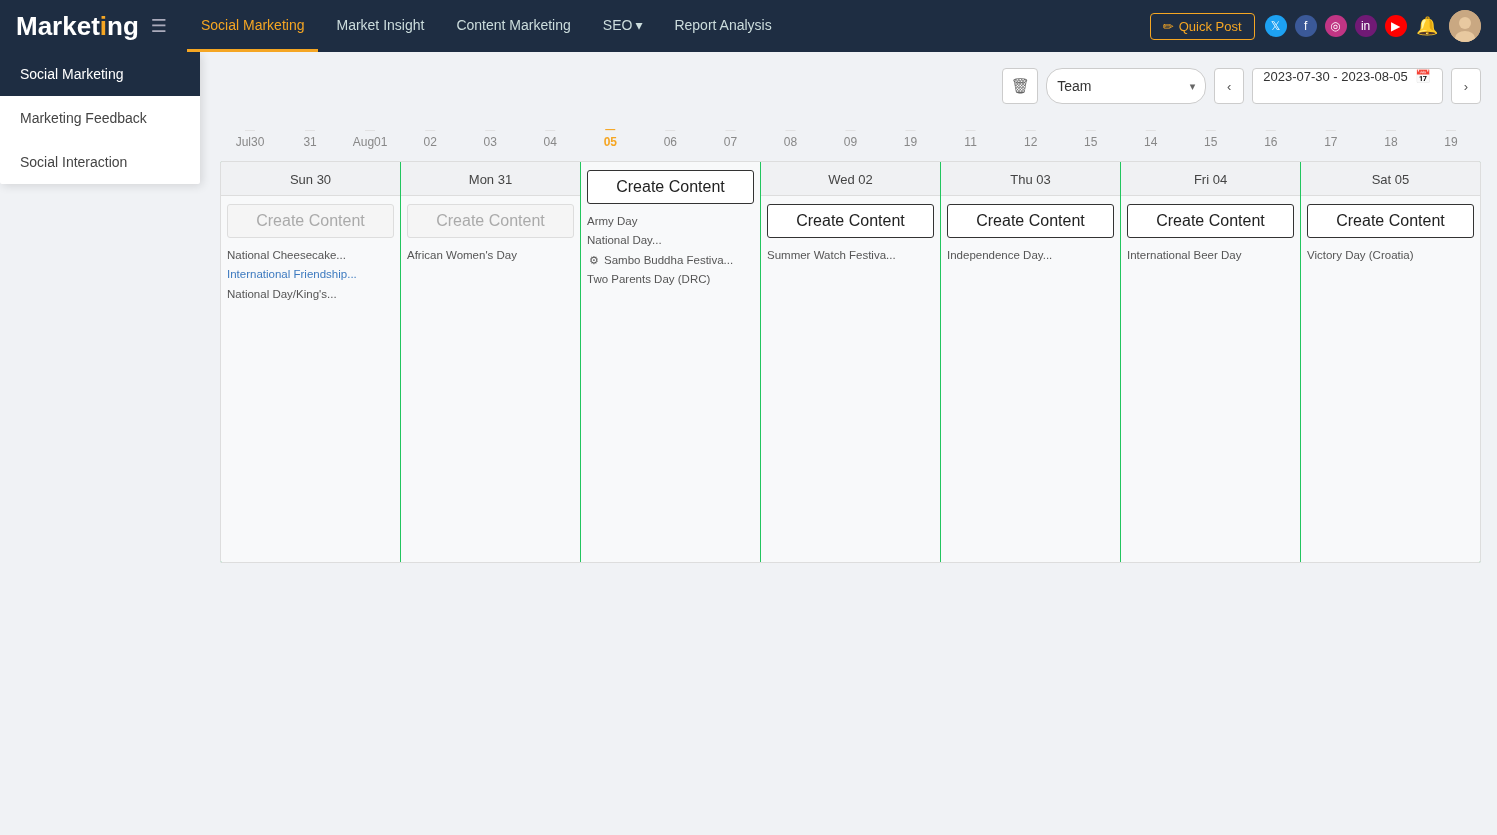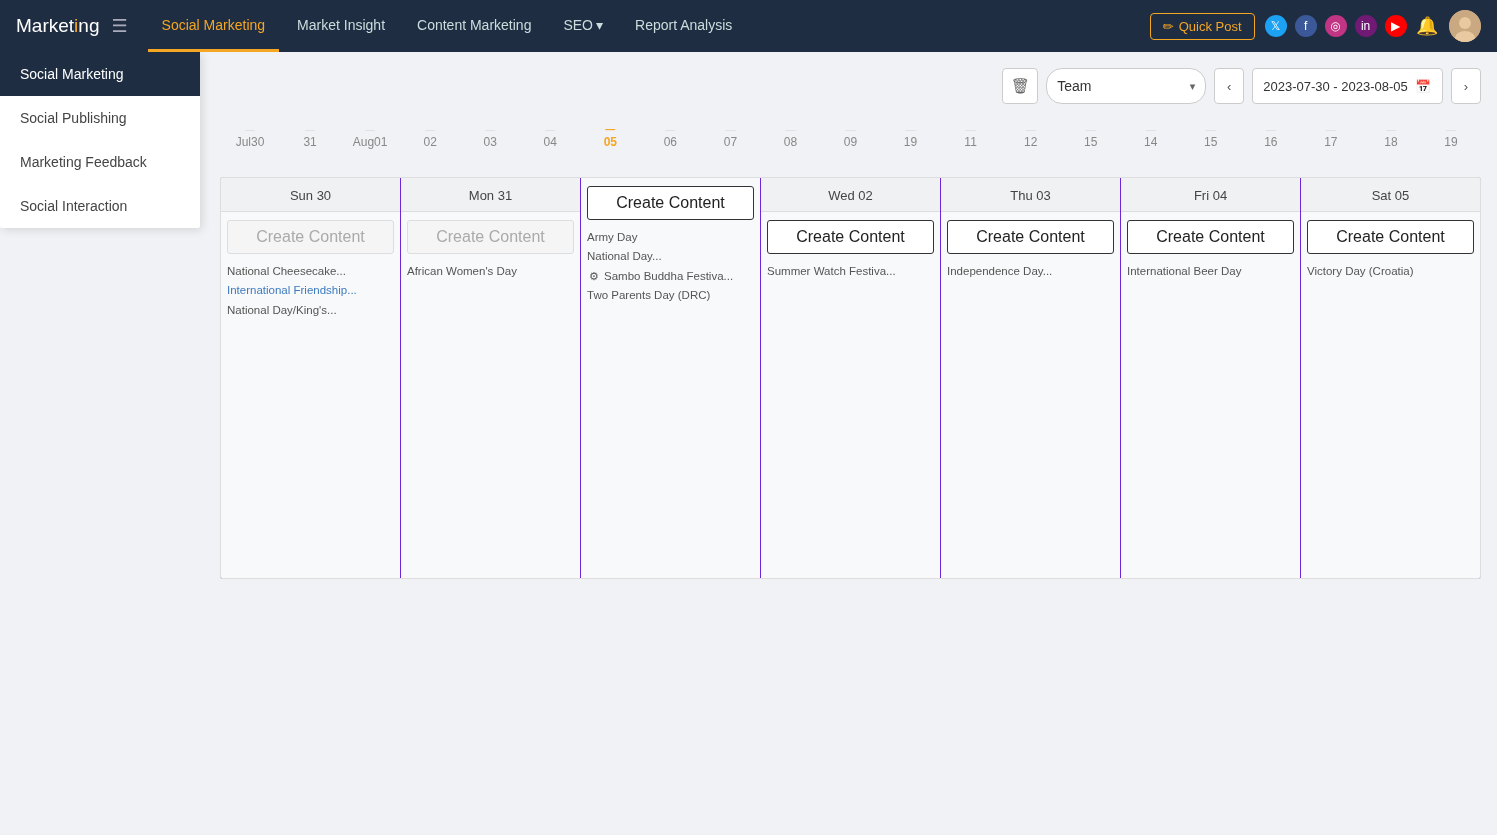--- a/index.html
+++ b/index.html
@@ -14,22 +14,22 @@
       padding: 0 16px;
       position: relative;
       z-index: 100;
     }
     .logo {
       display: flex;
       align-items: center;
       margin-right: 12px;
     }
     .logo-text {
-      font-size: 19px;
-      font-weight: 400;
+      font-size: 26px;
+      font-weight: 700;
       color: #fff;
     }
     .logo-text span { color: #f5a623; }
     .hamburger-icon {
       color: #aab;
       font-size: 18px;
       margin-right: 20px;
       cursor: pointer;
     }
     .nav-items {
@@ -192,39 +192,39 @@
       border-radius: 4px;
       display: flex;
       align-items: center;
       justify-content: center;
       cursor: pointer;
       color: #555;
       font-size: 13px;
     }
     .date-range {
       display: flex;
-      align-items: center;
+      align-items: flex-start;
       border: 1px solid #ccc;
       background: #fff;
       border-radius: 4px;
       padding: 0 10px;
       height: 36px;
       gap: 8px;
       font-size: 13px;
       color: #333;
     }
     .cal-icon { color: #666; font-size: 13px; }
 
     
     .timeline-bar {
       display: flex;
       align-items: center;
       padding: 0 0 4px 0;
       gap: 0;
-      margin-bottom: 20px;
+      margin-bottom: 4px;
       overflow: hidden;
     }
     .timeline-day {
       flex: 1;
       text-align: center;
       font-size: 12px;
       color: #888;
       padding: 4px 0;
       position: relative;
     }
@@ -235,21 +235,21 @@
       color: #ddd;
       font-size: 10px;
     }
     .timeline-day.highlight::before { color: #f5a623; }
 
     
     .week-grid {
       display: grid;
       grid-template-columns: repeat(7, 1fr);
       border: 1px solid #ddd;
-      background: #6d28d9;
+      background: #22c55e;
       gap: 1px;
       border-radius: 2px;
       overflow: hidden;
     }
     .day-col {
       background: #f8f9fa;
       min-height: 400px;
       display: flex;
       flex-direction: column;
     }
@@ -349,21 +349,20 @@
         <ellipse cx="16" cy="28" rx="10" ry="7" fill="#e8c9a0"></ellipse>
       </svg>
     </div>
   </div>
 </header>
 
 <div class="main-container">
 
   <div class="dropdown-menu">
     <div class="dropdown-item active">Social Marketing</div>
-    <div class="dropdown-item">Social Publishing</div>
     <div class="dropdown-item">Marketing Feedback</div>
     <div class="dropdown-item">Social Interaction</div>
   </div>
 
   <div class="calendar-area">
 
     <div class="toolbar">
       <button class="trash-btn">
         <span>🗑</span>
       </button>

